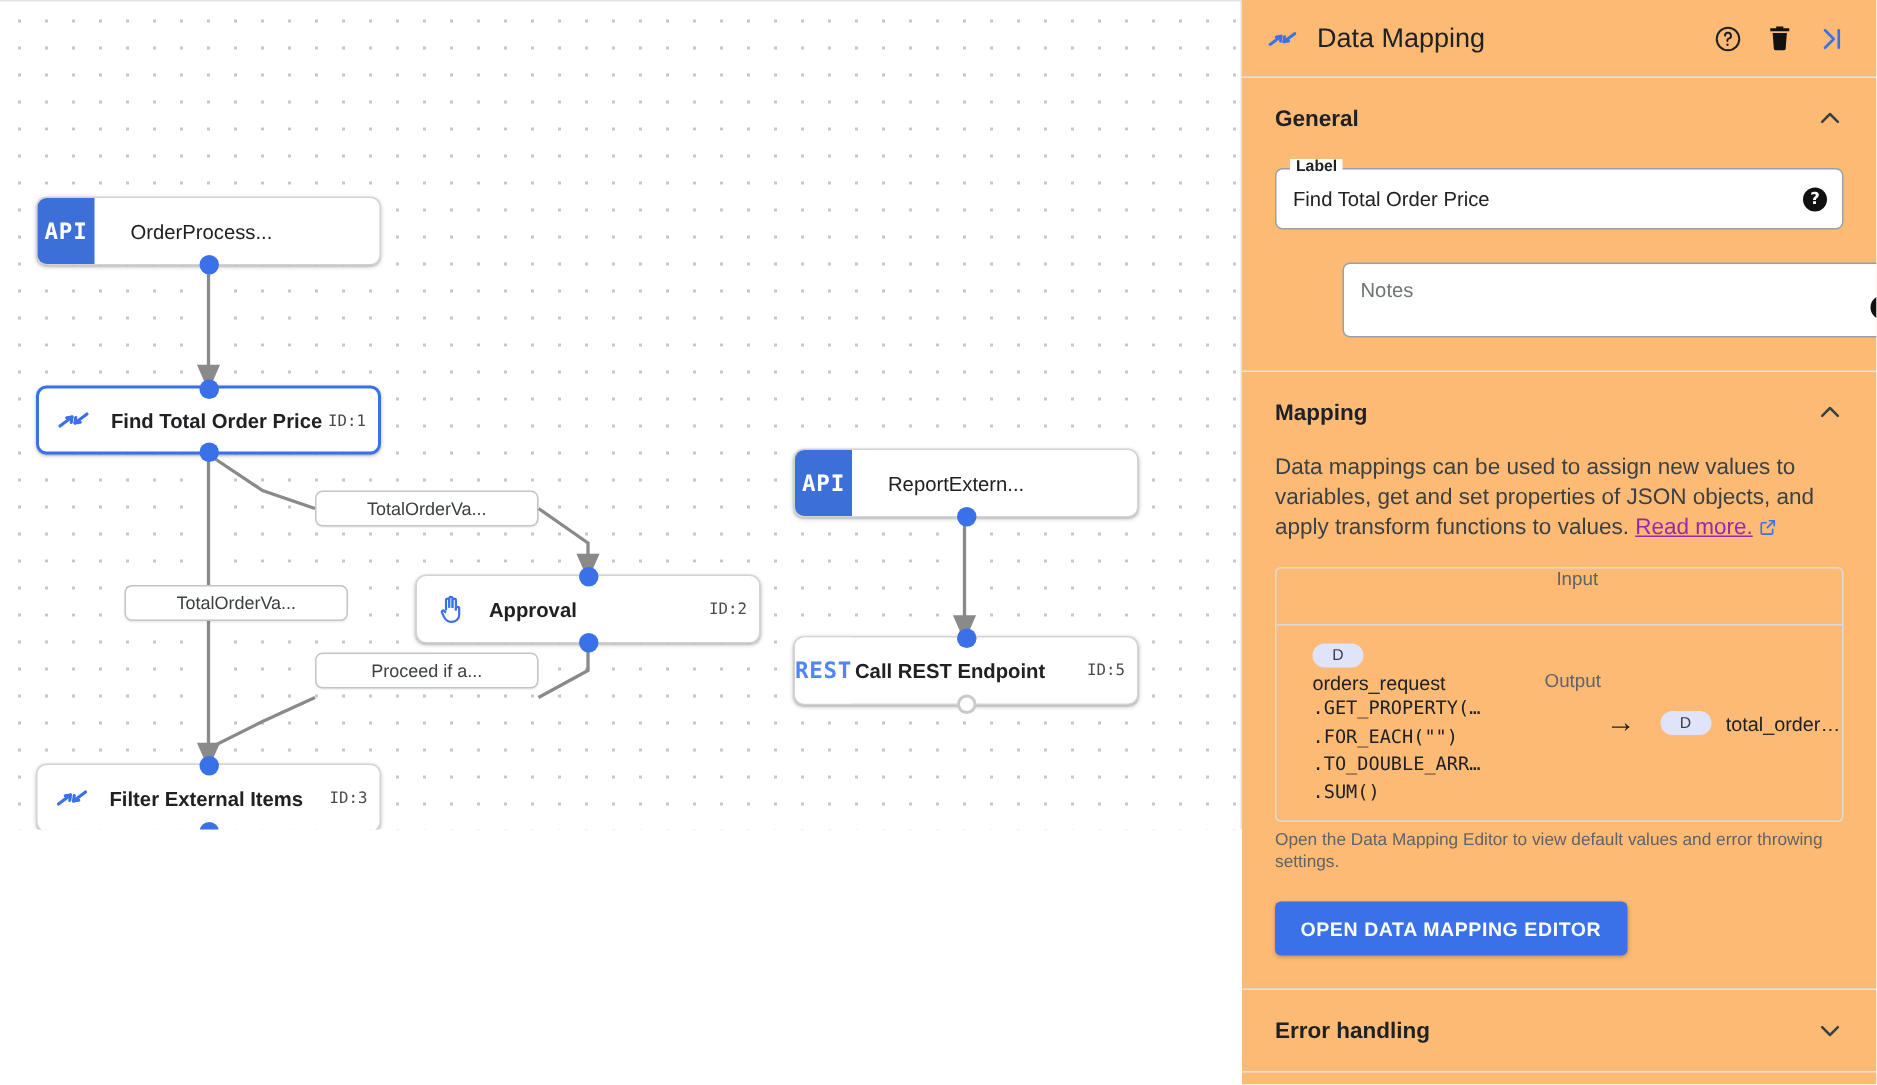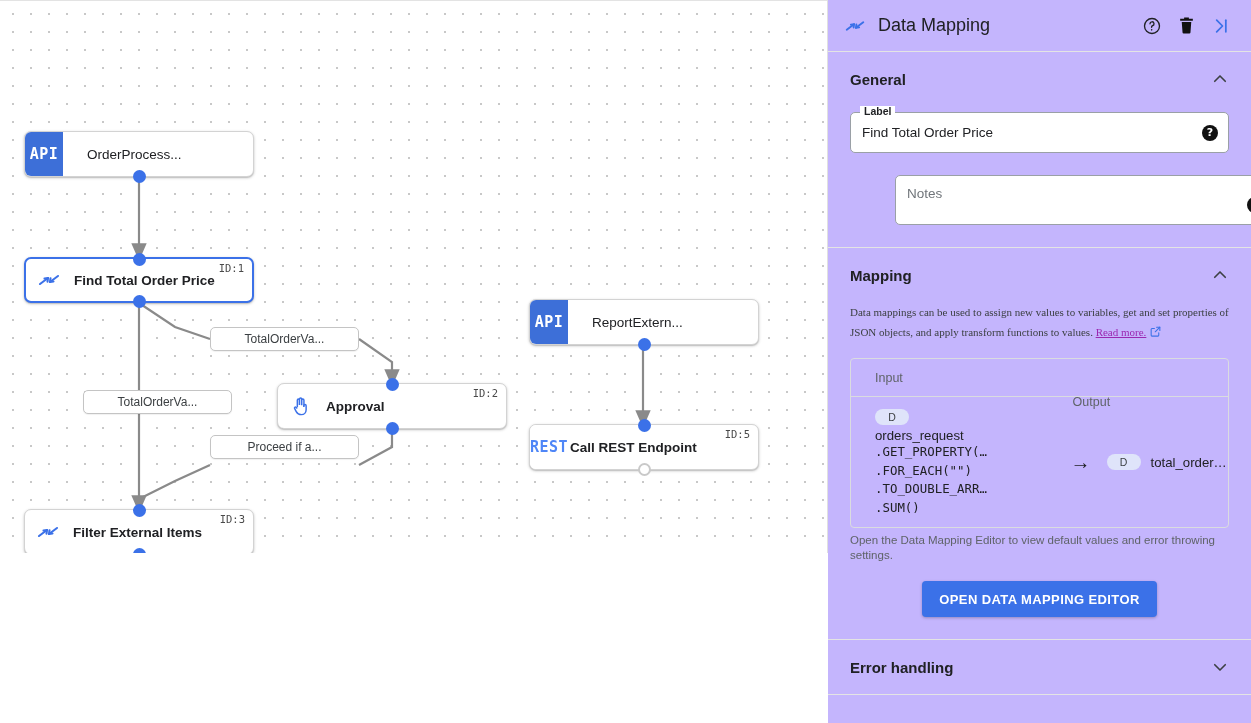--- a/index.html
+++ b/index.html
@@ -46,21 +46,21 @@
   .node .nicon{
     width:46px;height:100%;display:flex;align-items:center;justify-content:center;
     color:#3b71e8;
   }
   .node .ntitle{
     font-size:13.5px;font-weight:700;color:#202124;white-space:nowrap;
     padding-left:2px;
   }
   .node .ntitle.plain{font-weight:400;padding-left:24px;font-size:13.5px;}
   .node .nid{
-    position:absolute;right:8px;top:3px;font-size:10.5px;color:#4a4a4a;
+    position:absolute;right:8px;top:16px;font-size:10.5px;color:#4a4a4a;
     font-family:"DejaVu Sans Mono","Liberation Mono",monospace;letter-spacing:0;
   }
   
   .port{
     position:absolute;width:13px;height:13px;border-radius:50%;
     background:#3b71e8;left:50%;margin-left:-6.5px;
   }
   .port.top{top:-6.5px;}
   .port.bottom{bottom:-6.5px;}
   .port.open{background:#ffffff;border:2px solid #c9c9c9;box-sizing:border-box;}
@@ -70,21 +70,21 @@
     position:absolute;box-sizing:border-box;height:24px;
     background:#ffffff;border:1px solid #c4c4c4;border-radius:5px;
     display:flex;align-items:center;justify-content:center;
     font-size:12px;color:#3c4043;padding:0 12px;white-space:nowrap;
     box-shadow:0 1px 1px rgba(0,0,0,.06);
   }
 
   
   .panel{
     position:relative;width:423px;flex:0 0 423px;height:723px;
-    background:#c4b5fd;overflow:hidden;
+    background:#fdba74;overflow:hidden;
   }
   .panel-head{
     height:52px;display:flex;align-items:center;padding:0 14px 0 12px;
     border-bottom:1px solid #e4e4e4;box-sizing:border-box;
   }
   .panel-head .hicon{width:30px;display:flex;align-items:center;justify-content:center;color:#3b71e8;}
   .panel-head .htitle{font-size:18px;color:#202124;margin-left:8px;flex:1;}
   .head-btn{width:34px;height:34px;display:flex;align-items:center;justify-content:center;border-radius:50%;}
 
   .section{padding:0 22px;box-sizing:border-box;}
@@ -113,49 +113,49 @@
     font-family:"DejaVu Sans",sans-serif;
   }
   .notes .qmark{top:auto;margin-top:0;bottom:11px;}
   .resize-grip{
     position:absolute;right:4px;bottom:2px;width:9px;height:9px;
     color:#9aa0a6;font-size:9px;line-height:9px;
   }
 
   .sec-divider{height:1px;background:#e4e4e4;margin:0;}
 
-  .mapping-desc{font-size:11px;line-height:20px;color:#3c4043;font-family:Liberation Serif, serif;}
+  .mapping-desc{font-size:15px;line-height:20px;color:#3c4043;}
   .link{color:#9b27b0;text-decoration:underline;cursor:pointer;}
   .ext-icon{display:inline-block;vertical-align:-2px;margin-left:3px;color:#3b71e8;}
 
   .map-table{
     border:1px solid #dadce0;border-radius:4px;margin-top:14px;overflow:hidden;
   }
   .map-th{
     display:flex;height:37px;align-items:center;border-bottom:1px solid #dadce0;
-    font-size:12.5px;color:#5f6368;
+    font-size:12.5px;color:#5f6368;flex-direction:column;
   }
   .map-th .c1{flex:0 0 54%;padding-left:24px;box-sizing:border-box;}
   .map-th .c2{flex:1;padding-left:18px;box-sizing:border-box;margin-top:48px;}
   .map-row{display:flex;align-items:center;min-height:110px;padding:10px 0;}
   .map-row .c1{flex:0 0 54%;padding-left:24px;box-sizing:border-box;}
   .map-row .carrow{flex:0 0 52px;display:flex;align-items:center;justify-content:center;font-size:20px;color:#202124;}
   .map-row .c2{flex:1;display:flex;align-items:center;gap:10px;box-sizing:border-box;}
   .chip{
     display:inline-flex;align-items:center;justify-content:center;
     min-width:22px;height:16px;padding:0 6px;border-radius:9px;
     background:#dfe4fa;color:#3c4043;font-size:10.5px;
   }
   .varname{font-size:13.2px;color:#202124;margin-top:3px;}
   .expr{
     font-family:"DejaVu Sans Mono","Liberation Mono",monospace;
     font-size:12.4px;color:#202124;line-height:18.5px;white-space:nowrap;
   }
   .map-note{font-size:11.5px;color:#5f6368;margin-top:5px;line-height:15px;}
-  .btn-row{display:flex;justify-content:center;margin-top:18px;padding-bottom:22px;}
+  .btn-row{display:flex;margin-top:18px;padding-bottom:22px;}
   .btn-primary{
     background:#3b71e8;color:#fff;border:none;border-radius:4px;
     height:36px;padding:0 17px;font-size:13px;font-weight:700;letter-spacing:.4px;
     box-shadow:0 1px 3px rgba(0,0,0,.25);cursor:pointer;
     font-family:"Liberation Sans",sans-serif;
   }
 </style>
 </head>
 <body>
 

